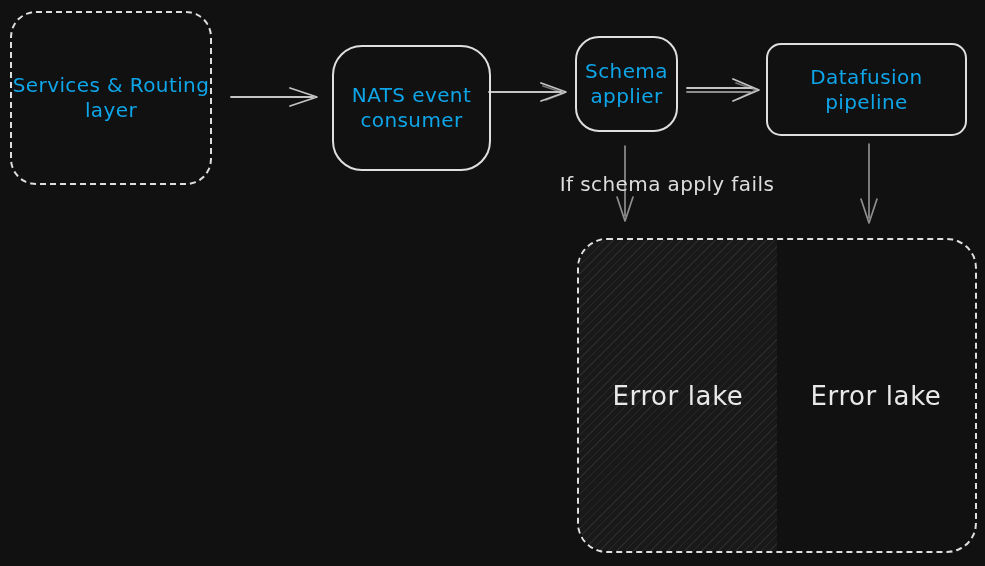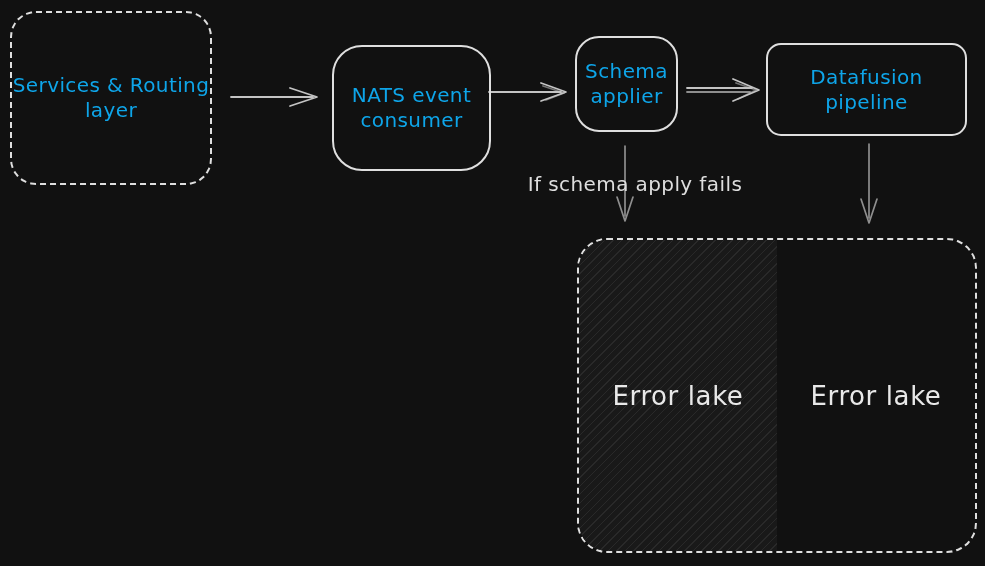--- a/index.html
+++ b/index.html
@@ -68,21 +68,21 @@
       rgba(255,255,255,0.00) 6px
     );
   }
   .lake-label {
     font-size: 26px;
     letter-spacing: 0.6px;
     color: #e8e8e8;
   }
   #edge-label-fail {
     position: absolute;
-    left: 524px; top: 172px; width: 222px;
+    left: 556px; top: 172px; width: 222px;
     text-align: center;
     font-size: 20px;
     letter-spacing: 0.4px;
     color: #dedede;
   }
   #edges-layer {
     position: absolute;
     left: 0; top: 0;
     width: 985px; height: 566px;
     pointer-events: none;

